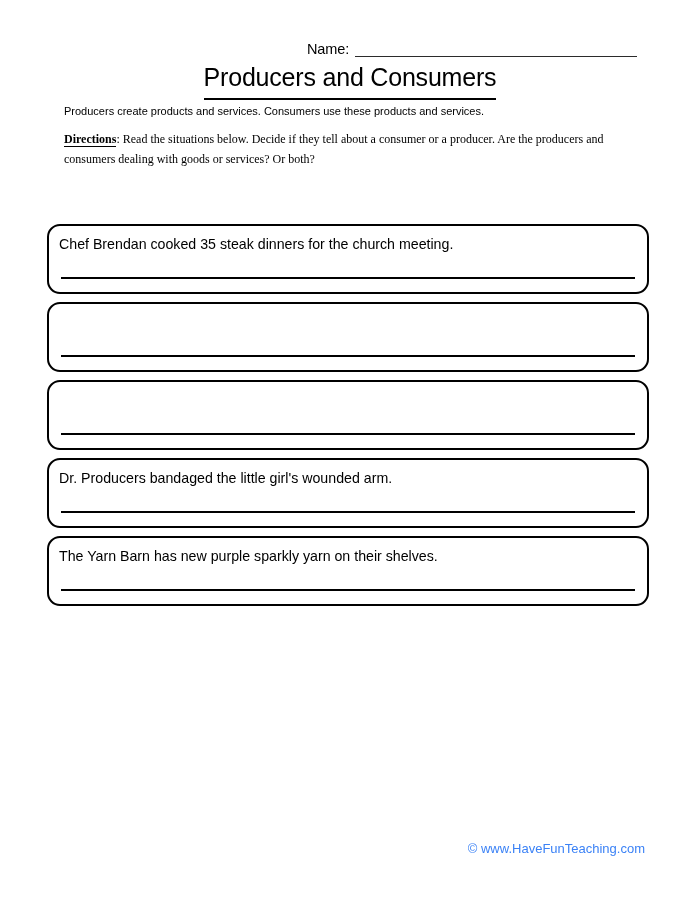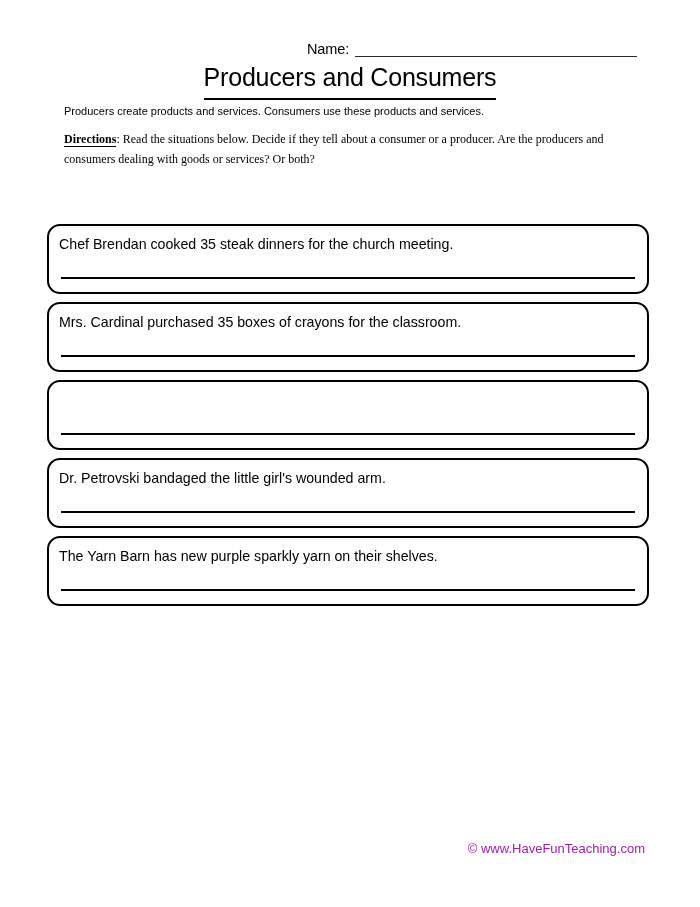--- a/index.html
+++ b/index.html
@@ -120,21 +120,21 @@
     height: 0;
   }
 
   
   .footer {
     position: absolute;
     right: 55px;
     top: 841px;
     font-size: 13px;
     line-height: 16px;
-    color: #a21caf;
+    color: #3b82f6;
     white-space: nowrap;
   }
 </style>
 </head>
 <body>
 
 <div class="page">
 
   <div class="name-row">
     <span class="name-label">Name:</span>
@@ -153,31 +153,30 @@
 
   <div class="questions">
 
     <div class="qbox">
       <div class="qtext">Chef Brendan cooked 35 steak dinners for the church meeting.</div>
       <div class="answer-line"></div>
     </div>
 
 
     <div class="qbox">
-      <div class="qtext">Mrs. Cardinal purchased 35 boxes of crayons for the classroom.</div>
       <div class="answer-line"></div>
     </div>
 
 
     <div class="qbox">
       <div class="answer-line"></div>
     </div>
 
     <div class="qbox">
-      <div class="qtext">Dr. Petrovski bandaged the little girl's wounded arm.</div>
+      <div class="qtext">Dr. Producers bandaged the little girl's wounded arm.</div>
       <div class="answer-line"></div>
     </div>
 
     <div class="qbox">
       <div class="qtext">The Yarn Barn has new purple sparkly yarn on their shelves.</div>
       <div class="answer-line"></div>
     </div>
 
 
   </div>

